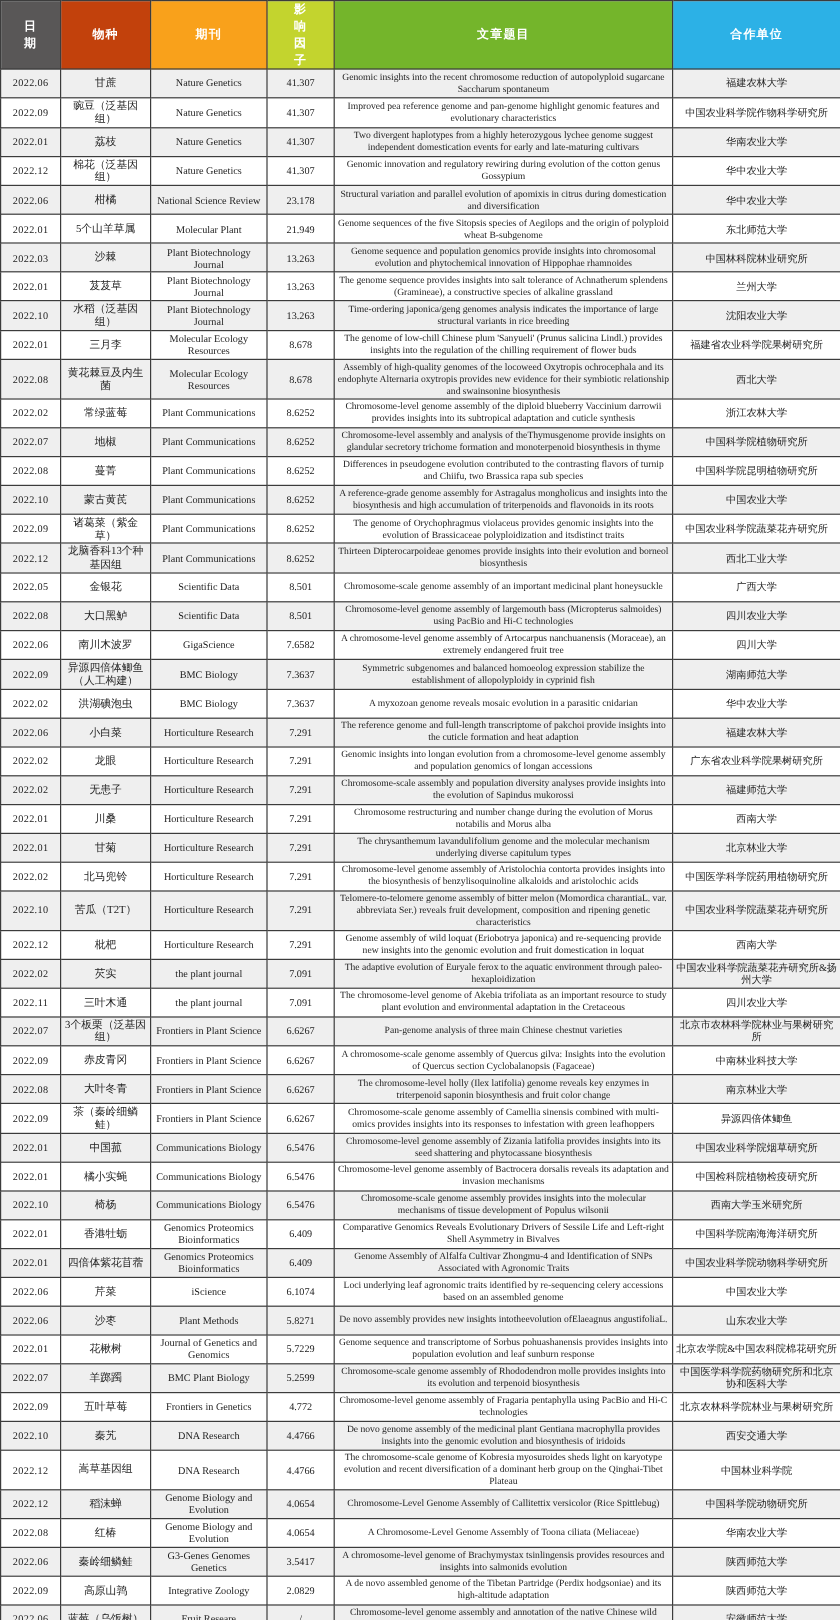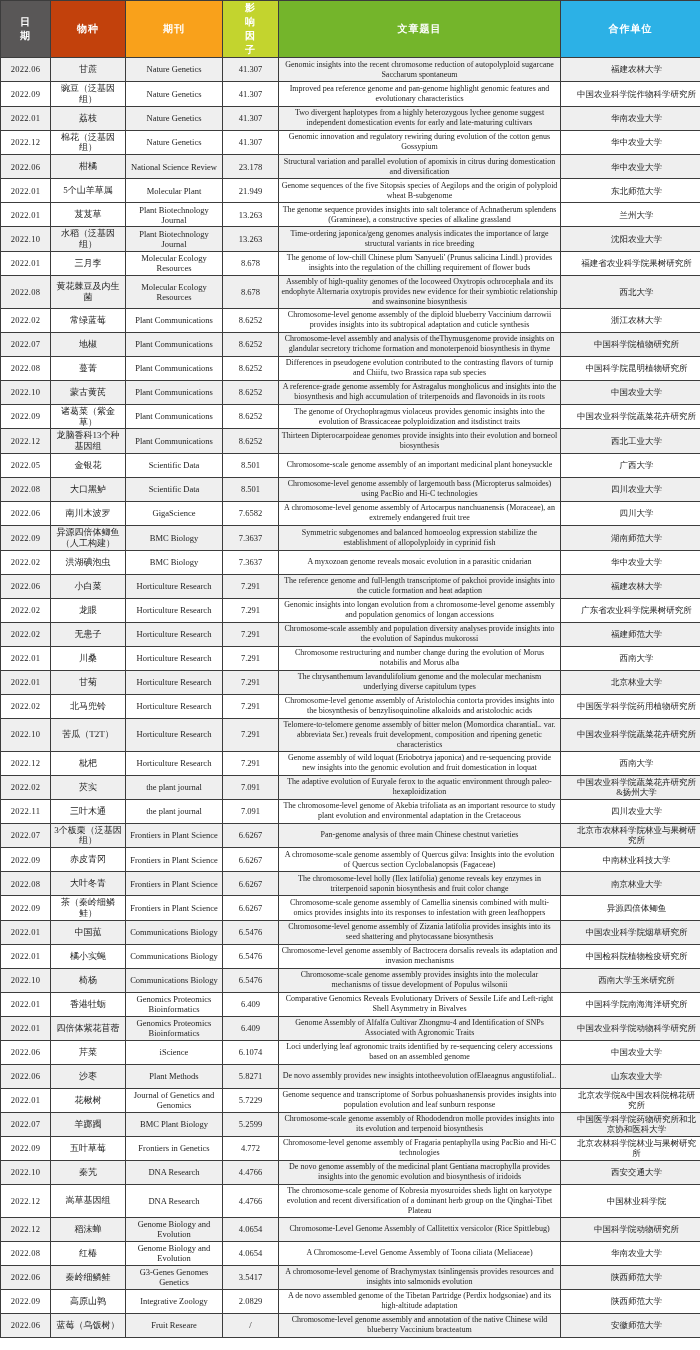--- a/index.html
+++ b/index.html
@@ -9,21 +9,21 @@
      font-family:"DejaVu Sans","Liberation Sans",sans-serif;letter-spacing:1px;text-align:center;}
   td{border:1px solid #3c3c3c;text-align:center;vertical-align:middle;padding:1px 2px;color:#1d1d1d;
      font-size:9px;line-height:1.2;word-break:break-word;}
   tr{height:24px;}
   tr.odd td{background:#efefef;}
   tr.even td{background:#ffffff;}
   td:nth-child(1){font-size:8.5px;letter-spacing:.3px;}
   td:nth-child(3){font-size:8.5px;}
   td:nth-child(4){font-size:8.5px;}
   td:nth-child(5){font-size:8px;line-height:1.25;margin-left:12px;}
-  td:nth-child(6){font-size:8.5px;padding-left:14px;}
+  td:nth-child(6){font-size:8.5px;}
 </style>
 </head>
 <body>
 
 <table>
   <colgroup>
     <col style="width:50px">
       <col style="width:75px">
       <col style="width:97px">
     <col style="width:56px">
@@ -82,20 +82,28 @@
         <td>华中农业大学</td>
       </tr>
       <tr class="even">
         <td>2022.01</td>
         <td>5个山羊草属</td>
         <td>Molecular Plant</td>
         <td>21.949</td>
         <td>Genome sequences of the five Sitopsis species of Aegilops and the origin of polyploid wheat B-subgenome</td>
         <td>东北师范大学</td>
       </tr>
+      <tr class="odd">
+        <td>2022.03</td>
+        <td>沙棘</td>
+        <td>Plant Biotechnology Journal</td>
+        <td>13.263</td>
+        <td>Genome sequence and population genomics provide insights into chromosomal evolution and phytochemical innovation of Hippophae rhamnoides</td>
+        <td>中国林科院林业研究所</td>
+      </tr>
       <tr class="even">
         <td>2022.01</td>
         <td>芨芨草</td>
         <td>Plant Biotechnology Journal</td>
         <td>13.263</td>
         <td>The genome sequence provides insights into salt tolerance of Achnatherum splendens (Gramineae), a constructive species of alkaline grassland</td>
         <td>兰州大学</td>
       </tr>
       <tr class="odd">
         <td>2022.10</td>

